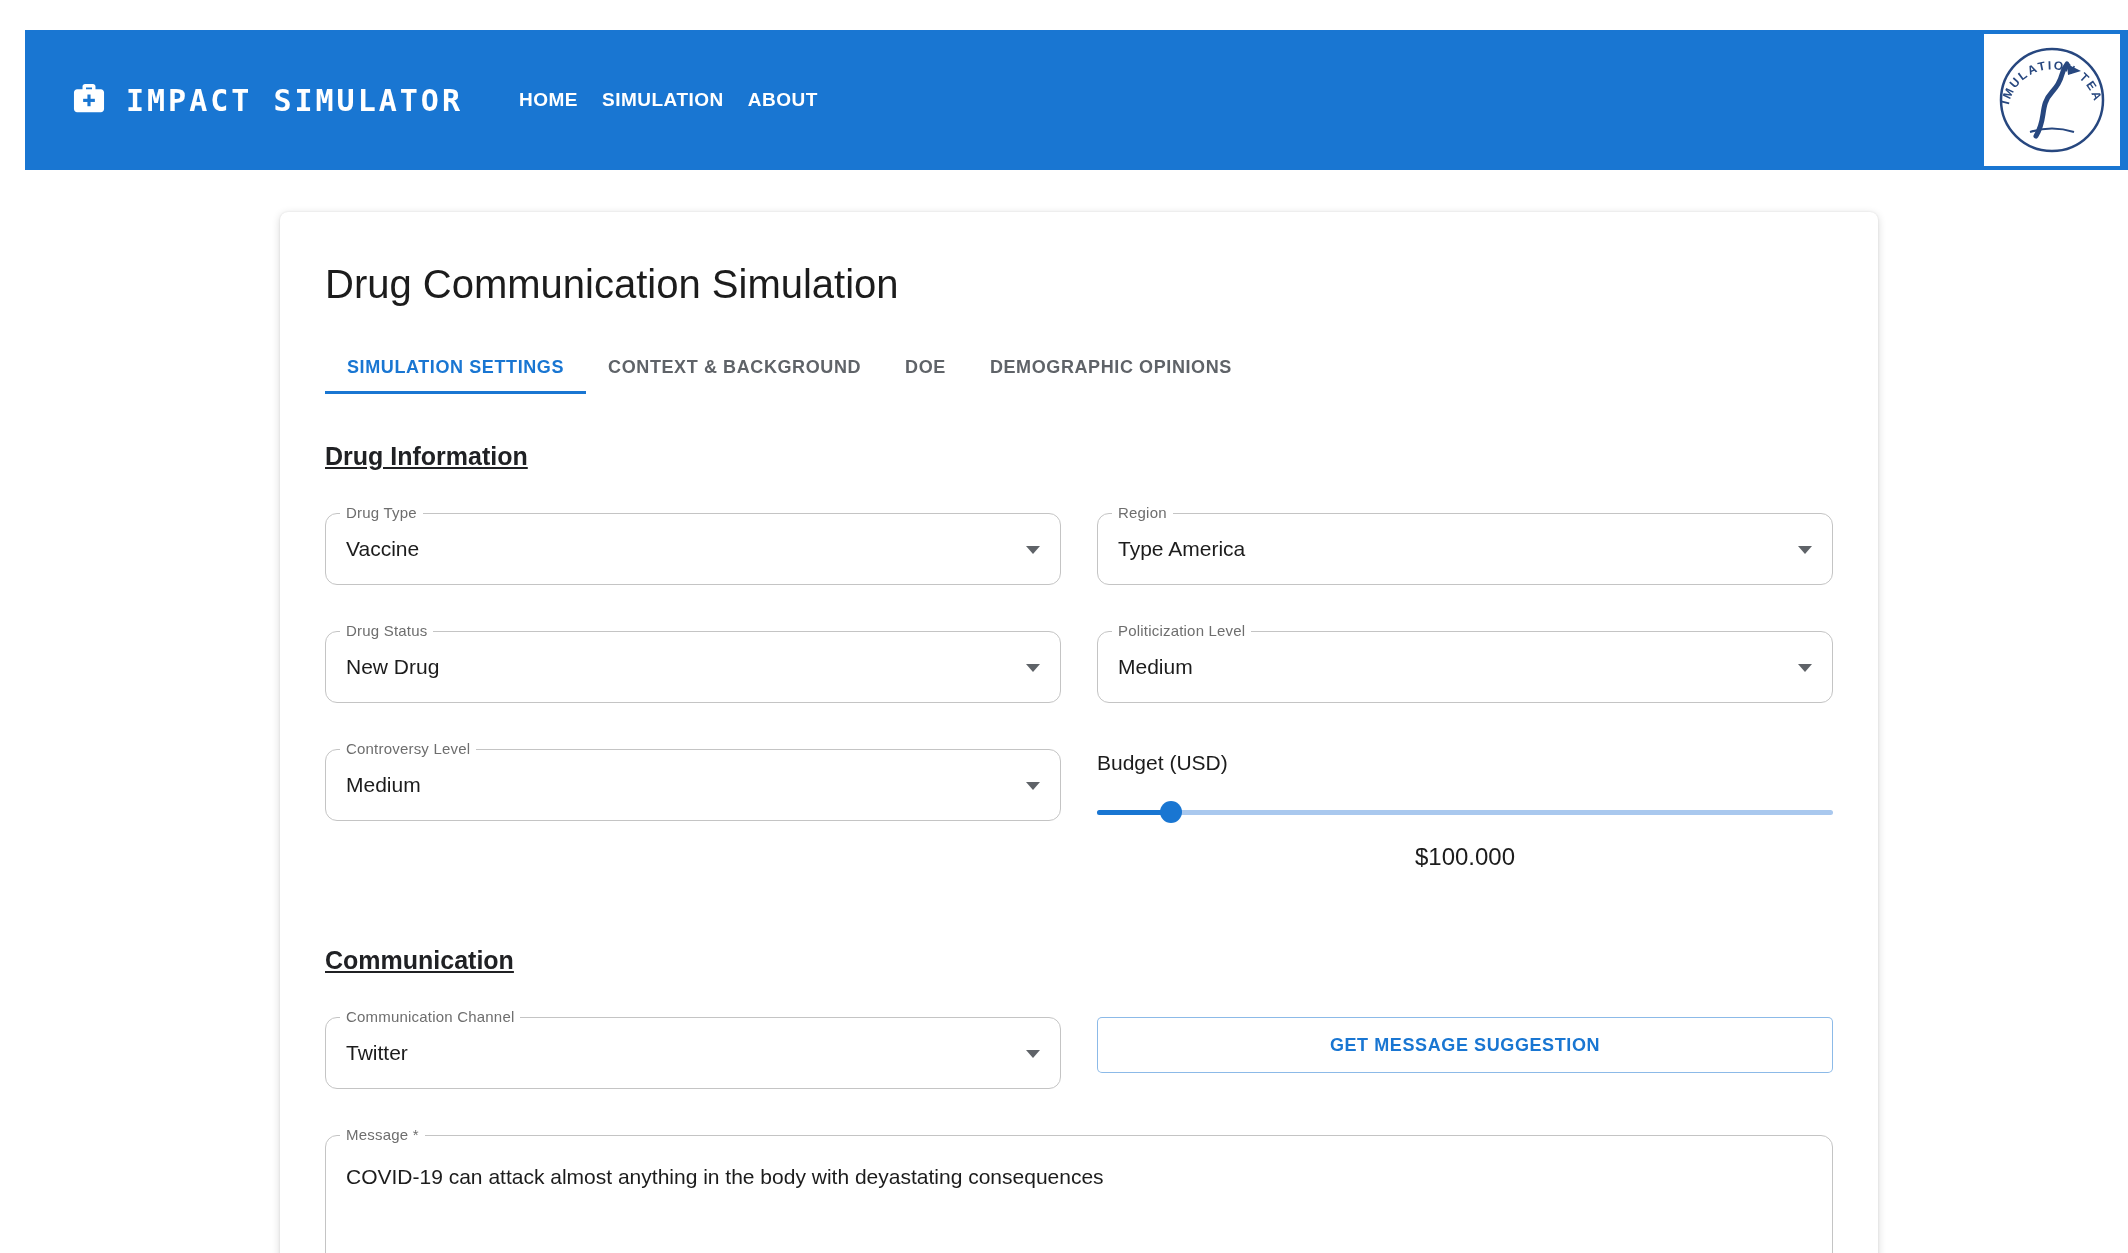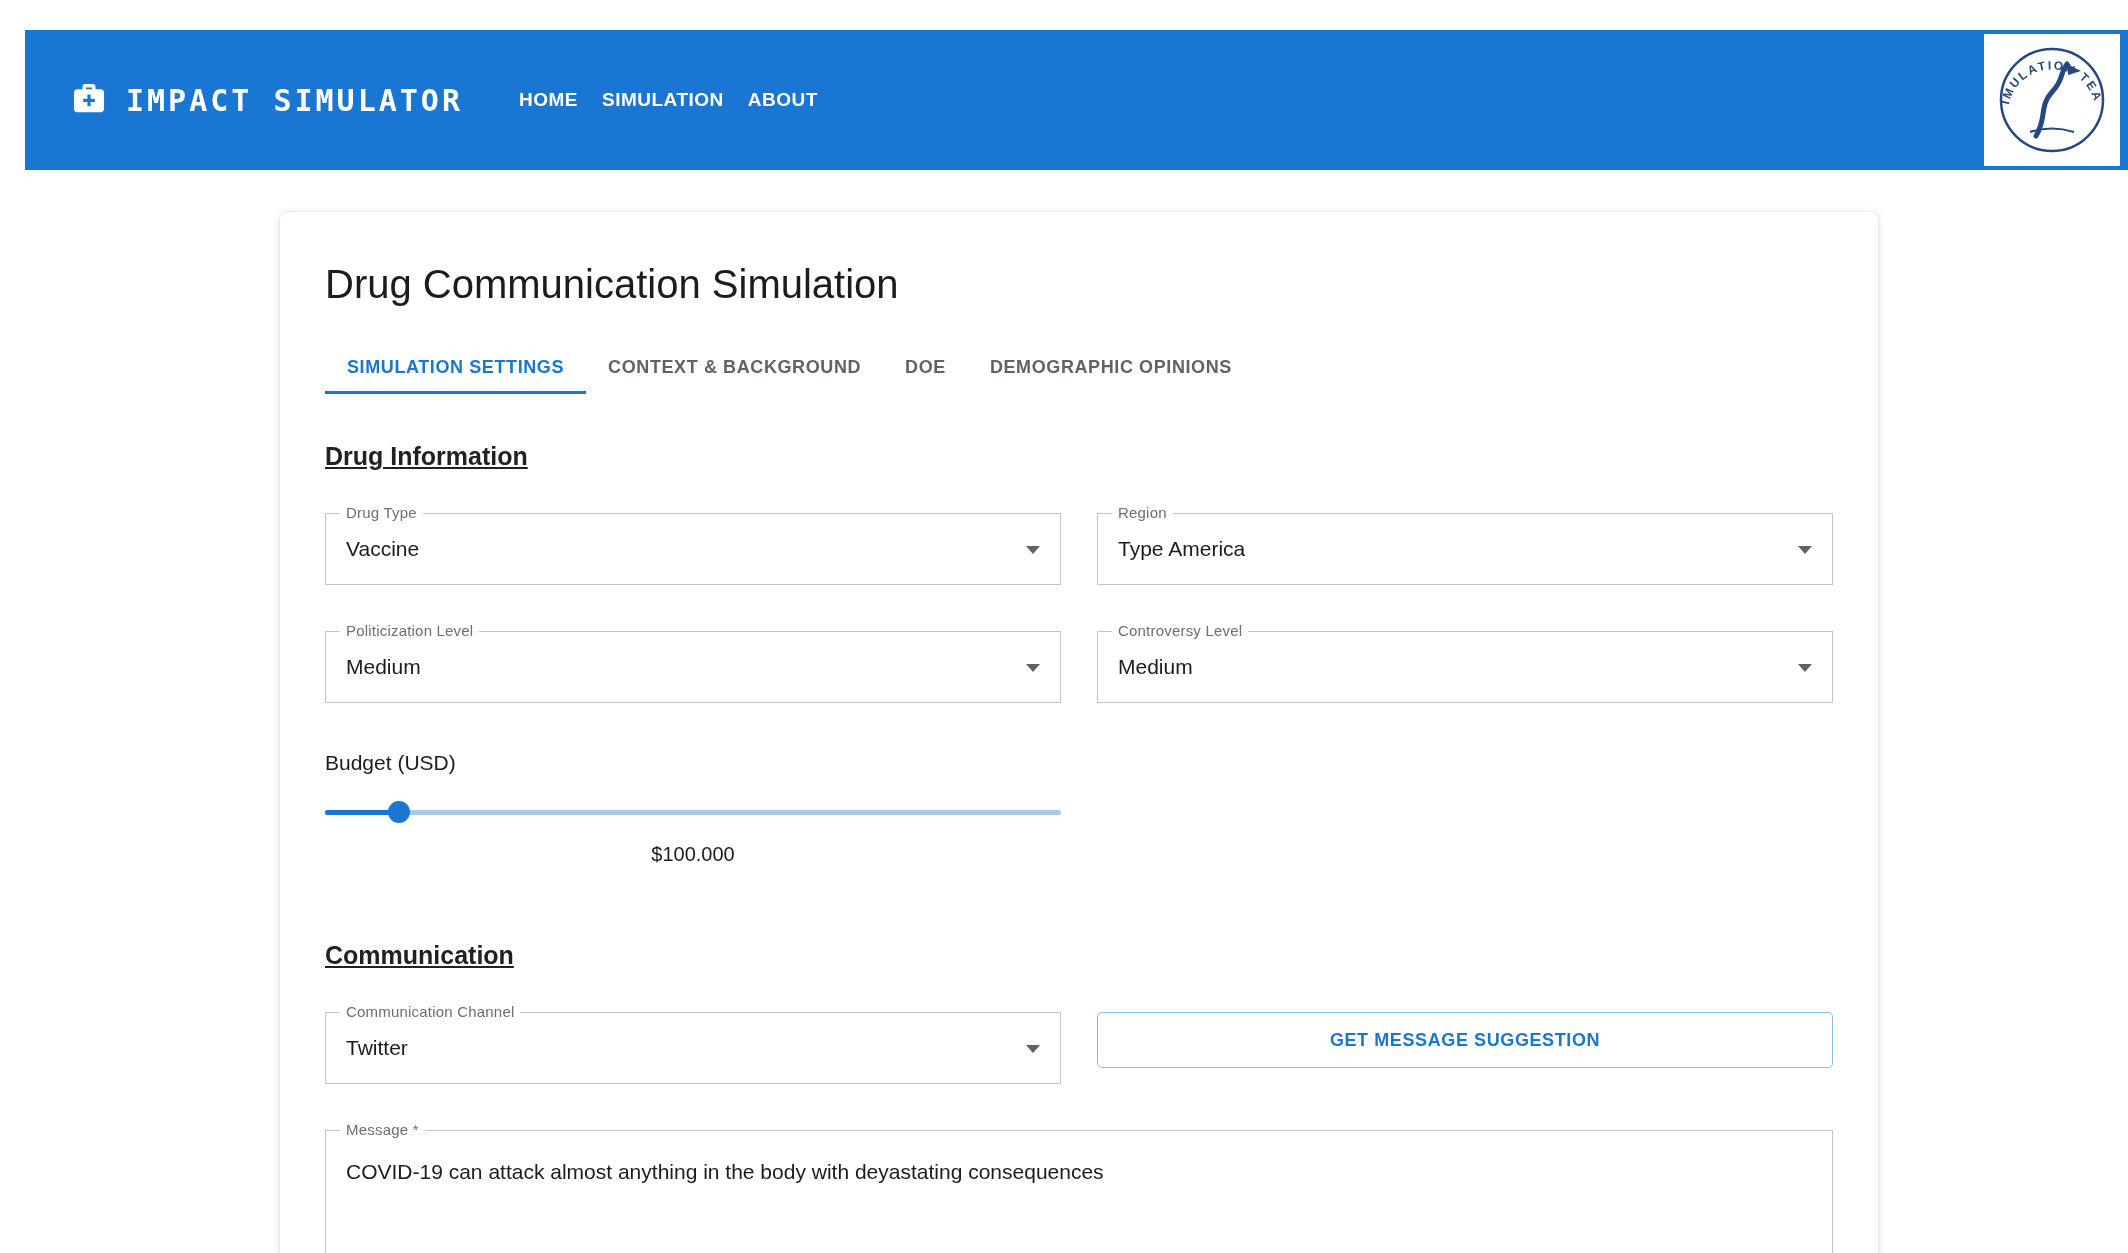--- a/index.html
+++ b/index.html
@@ -60,21 +60,21 @@
   
   .section-heading{font-size:25px;font-weight:700;color:#202124;margin:48px 0 0;text-decoration:underline;}
   .section-heading.comm{margin-top:75px;}
   .form-grid{
     display:grid;grid-template-columns:1fr 1fr;
     column-gap:36px;row-gap:46px;margin-top:42px;
   }
   
   .field{
     position:relative;height:72px;border:1px solid var(--border-gray);
-    border-radius:0;display:flex;align-items:center;
+    border-radius:12px;display:flex;align-items:center;
     padding:0 52px 0 20px;background:#fff;cursor:pointer;
   }
   .float-label{
     position:absolute;top:-10px;left:14px;background:#fff;
     padding:0 6px;font-size:15px;color:#6e6e6e;letter-spacing:.2px;white-space:nowrap;
   }
   .field .value{font-size:21px;color:#1c1c1c;}
   .caret{
     position:absolute;right:20px;top:50%;margin-top:-3px;
     width:0;height:0;
@@ -91,21 +91,21 @@
   }
   .slider-fill{
     position:absolute;left:0;top:50%;height:5px;margin-top:-2.5px;
     background:var(--primary);border-radius:3px;width:10%;
   }
   .slider-thumb{
     position:absolute;left:10%;top:50%;width:22px;height:22px;
     background:var(--primary);border-radius:50%;
     transform:translate(-50%,-50%);cursor:grab;
   }
-  .budget-value{margin-top:20px;text-align:center;font-size:20px;color:#1c1c1c;}
+  .budget-value{margin-top:20px;text-align:center;font-size:24px;color:#1c1c1c;}
   
   .outlined-button{
     height:56px;border:1px solid rgba(25,118,210,.5);border-radius:5px;
     background:#fff;color:var(--primary);
     font-family:inherit;font-size:18px;font-weight:700;letter-spacing:.6px;
     display:flex;align-items:center;justify-content:center;cursor:pointer;
   }
   
   .field.textarea{
     height:175px;align-items:flex-start;padding-top:26px;margin-top:46px;cursor:text;
@@ -165,20 +165,25 @@
       <span class="value">Vaccine</span>
       <span class="caret"></span>
     </div>
 
     <div class="field">
       <span class="float-label">Region</span>
       <span class="value">Type America</span>
       <span class="caret"></span>
     </div>
 
+    <div class="field">
+      <span class="float-label">Drug Status</span>
+      <span class="value">New Drug</span>
+      <span class="caret"></span>
+    </div>
 
     <div class="field">
       <span class="float-label">Politicization Level</span>
       <span class="value">Medium</span>
       <span class="caret"></span>
     </div>
 
     <div class="field">
       <span class="float-label">Controversy Level</span>
       <span class="value">Medium</span>

